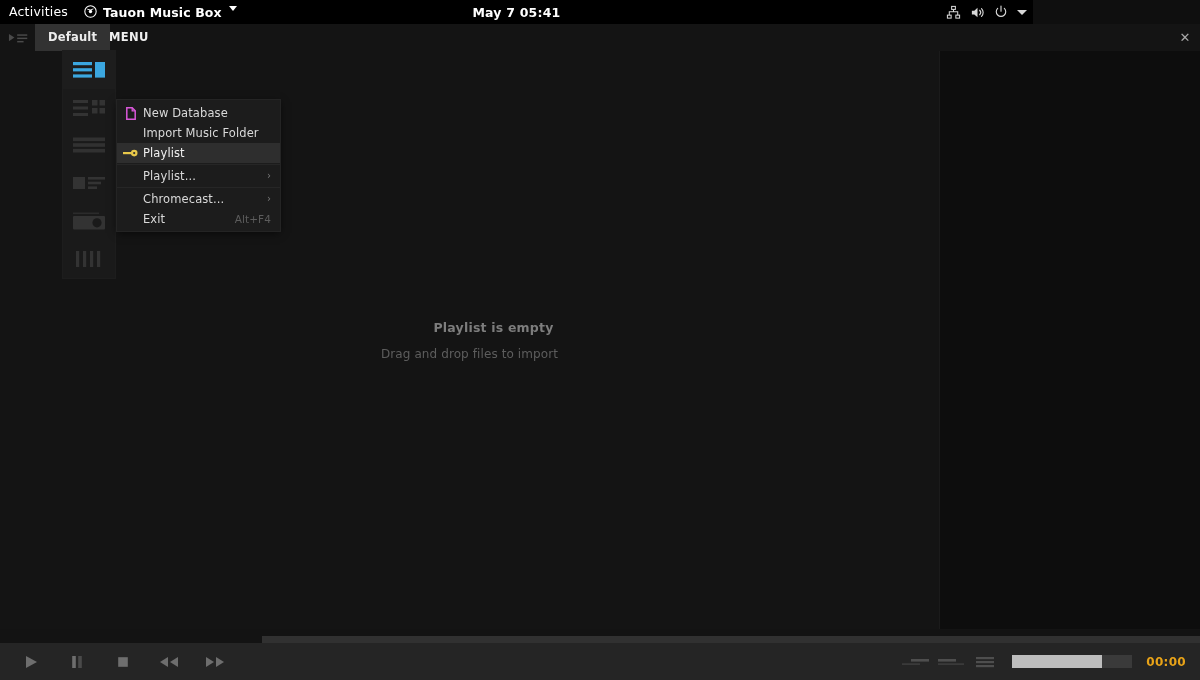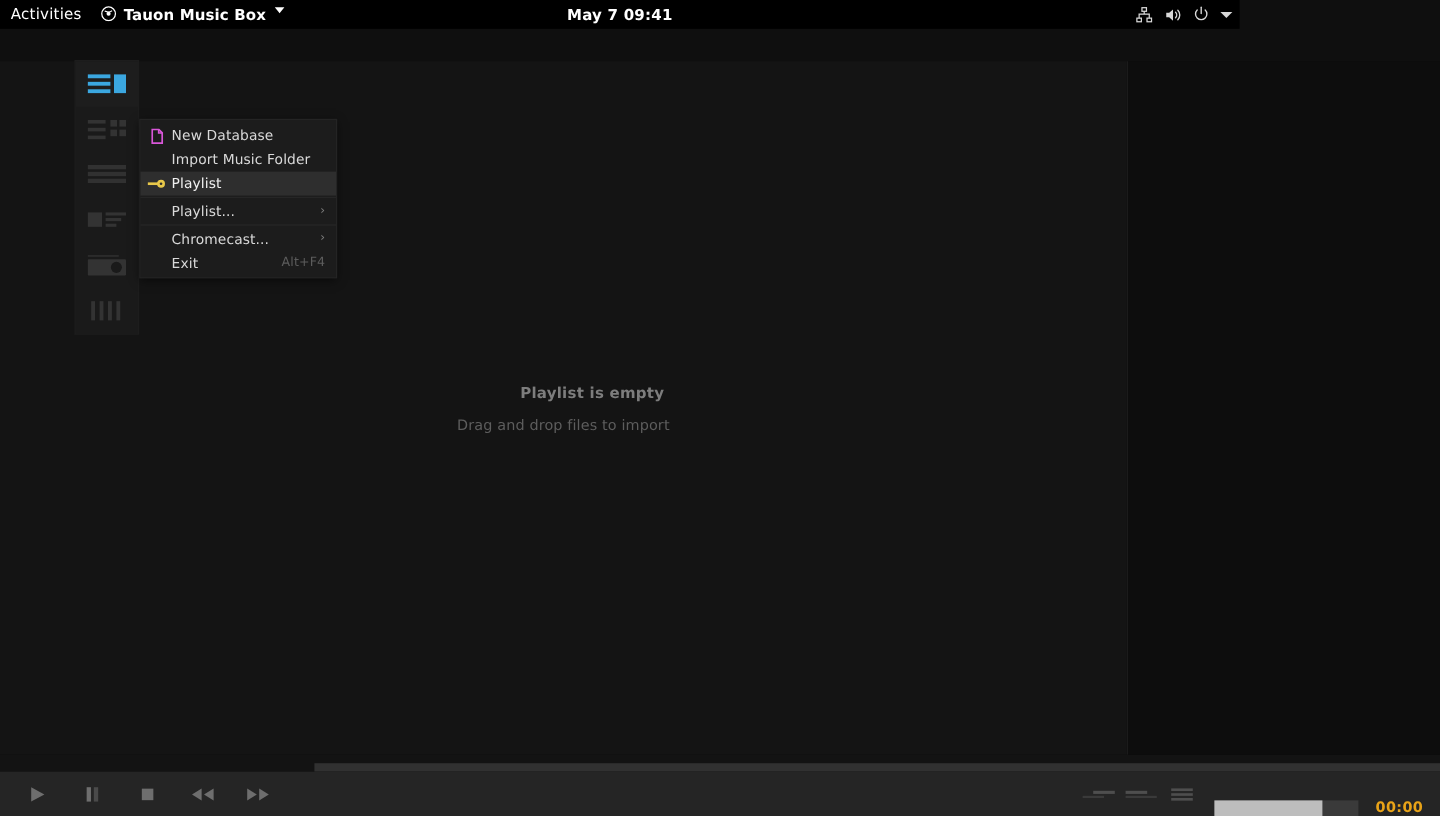--- a/index.html
+++ b/index.html
@@ -174,21 +174,21 @@
     display: flex; align-items: center; gap: 20px; padding-left: 8px;
   }
   .tbtn {
     width: 26px; height: 26px; display: flex; align-items: center;
     justify-content: center;
   }
   .tbtn svg { display: block; }
 
   .rightctl {
     position: absolute; right: 0; top: 0; height: 37px;
-    display: flex; align-items: flex-end; gap: 0;
+    display: flex; align-items: center; gap: 0;
   }
   .ctl-icon {
     width: 34px; height: 37px; display: flex; align-items: center;
     justify-content: center;
   }
   .ctl-icon svg { display: block; }
   .vol {
     position: relative; width: 120px; height: 13px; background: #3a3a3a;
     margin-left: 10px; margin-right: 14px;
   }
@@ -213,21 +213,21 @@
           <circle cx="8" cy="8" r="7" fill="none" stroke="#ffffff" stroke-width="1.3"></circle>
           <circle cx="8" cy="8" r="2.1" fill="#ffffff"></circle>
           <path d="M4 5.2 Q8 7.2 11.6 4.8" fill="none" stroke="#ffffff" stroke-width="1.1"></path>
         </svg>
       </span>
       <span>Tauon Music Box</span>
       <span class="tb-caret"></span>
     </div>
 
     <div class="tb-clock">
-      <span>May 7  09:41</span>
+      <span>May 7  05:41</span>
     </div>
 
     <div class="tb-right">
       <span>
         <svg width="15" height="15" viewBox="0 0 16 16">
           <rect x="6" y="1.5" width="4" height="3.2" fill="none" stroke="#d8d8d8" stroke-width="1.1"></rect>
           <rect x="1.5" y="10.8" width="4" height="3.2" fill="none" stroke="#d8d8d8" stroke-width="1.1"></rect>
           <rect x="10.5" y="10.8" width="4" height="3.2" fill="none" stroke="#d8d8d8" stroke-width="1.1"></rect>
           <path d="M8 4.7v2.6M3.5 10.8V7.3h9v3.5" fill="none" stroke="#d8d8d8" stroke-width="1.1"></path>
         </svg>
@@ -242,20 +242,33 @@
       <span>
         <svg width="14" height="14" viewBox="0 0 16 16">
           <path d="M4.2 3.8a5.4 5.4 0 1 0 7.6 0" fill="none" stroke="#d8d8d8" stroke-width="1.3" stroke-linecap="round"></path>
           <path d="M8 1.2v6" fill="none" stroke="#d8d8d8" stroke-width="1.3" stroke-linecap="round"></path>
         </svg>
       </span>
       <span class="tri"></span>
     </div>
   </div>
 
+  <div class="tabstrip">
+    <span class="tab-playicon">
+      <svg width="22" height="14" viewBox="0 0 24 14">
+        <path d="M1 2.5 L7 6.5 L1 10.5 Z" fill="#4a4a4a"></path>
+        <rect x="10" y="3" width="11" height="1.6" fill="#4a4a4a"></rect>
+        <rect x="10" y="6.6" width="11" height="1.6" fill="#4a4a4a"></rect>
+        <rect x="10" y="10.2" width="7" height="1.6" fill="#4a4a4a"></rect>
+      </svg>
+    </span>
+    <div class="tab-default">Default</div>
+    <div class="tab-menu">MENU</div>
+    <div class="tab-close">✕</div>
+  </div>
 
   <div class="body-area">
 
     <div class="left-panel">
 
       <div class="empty-wrap">
         <div class="empty-title">Playlist is empty</div>
         <div class="empty-sub">Drag and drop files to import</div>
       </div>
 

